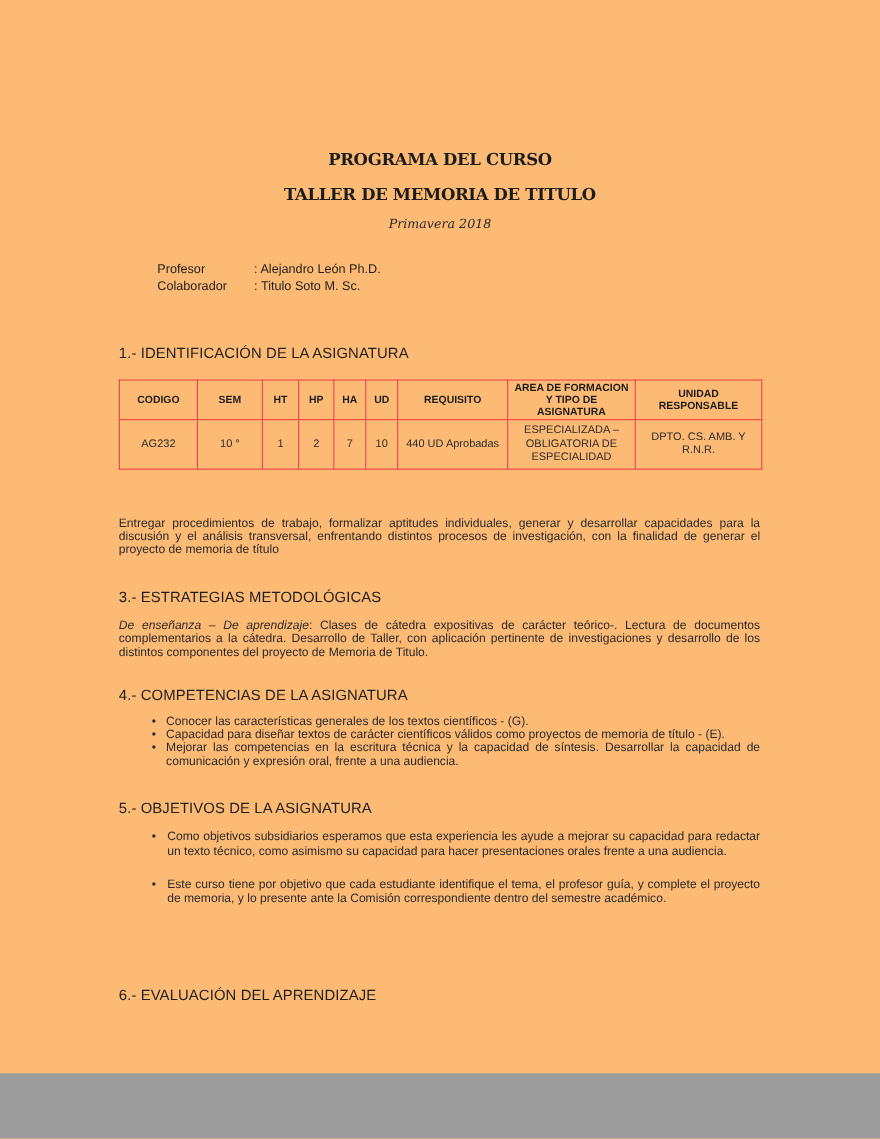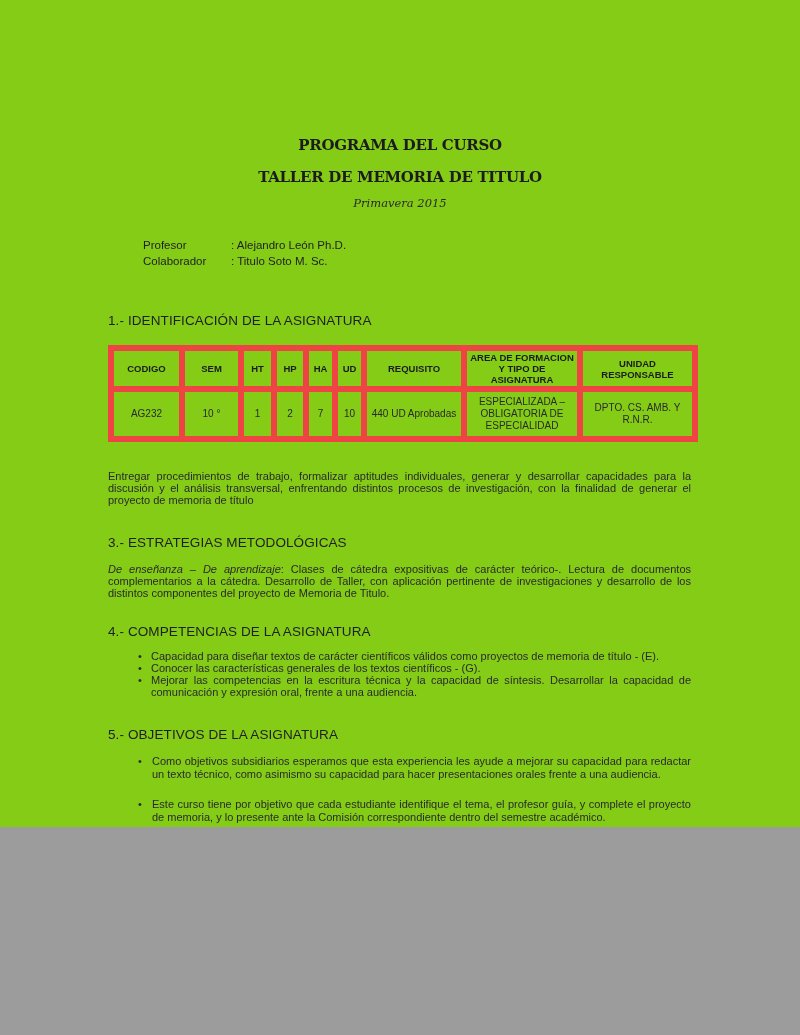--- a/index.html
+++ b/index.html
@@ -1,19 +1,19 @@
 <!DOCTYPE html>
 <html><head>
 <meta charset="utf-8">
 <style>
   html,body{margin:0;padding:0;background:#9c9c9c;}
   .page{
     position:relative;
-    width:800px;height:827px;
-    background:#84cc16;
+    width:800px;height:976px;
+    background:#fdba74;
     font-family:"Liberation Sans", sans-serif;
     color:#222222;
     overflow:hidden;
     margin:0 auto;
   }
   .abs{position:absolute;}
   .doc-title{
     left:0;width:800px;text-align:center;
     font-family:"DejaVu Serif", serif;
     font-weight:bold;
@@ -53,21 +53,21 @@
   .p2{top:470px;}
   .p3{top:563px;}
   .lead-italic{font-style:italic;}
   table.info{
     position:absolute;top:345px;left:108px;
     border-collapse:collapse;
     table-layout:fixed;
     width:584px;
   }
   table.info th, table.info td{
-    border:6px solid #ef4444;
+    border:1px solid #ef4444;
     text-align:center;vertical-align:middle;
     padding:1px 2px;
     overflow:hidden;
   }
   table.info th{
     font-size:9.5px;font-weight:bold;color:#1c1c1c;
     height:26px;line-height:11px;
   }
   table.info td{
     font-size:10px;color:#2a2a2a;
@@ -92,21 +92,21 @@
     position:absolute;left:0;top:0;
   }
 </style>
 </head>
 <body>
 
 <div class="page">
 
   <div class="abs doc-title title1">PROGRAMA DEL CURSO</div>
   <div class="abs doc-title title2">TALLER DE MEMORIA DE TITULO</div>
-  <div class="abs subtitle">Primavera 2015</div>
+  <div class="abs subtitle">Primavera 2018</div>
 
   <div class="abs staff">
     <div class="staff-row">
       <span class="staff-label">Profesor</span>
       <span>: Alejandro León Ph.D.</span>
     </div>
     <div class="staff-row">
       <span class="staff-label">Colaborador</span>
       <span>: Titulo Soto M. Sc.</span>
     </div>
@@ -154,22 +154,22 @@
     </tbody>
   </table>
 
   <div class="abs para p2">Entregar procedimientos de trabajo, formalizar aptitudes individuales,  generar y desarrollar capacidades para la discusión y el análisis transversal, enfrentando distintos procesos de investigación, con la finalidad de generar el proyecto de memoria de título</div>
 
   <div class="abs heading h3">3.- ESTRATEGIAS METODOLÓGICAS</div>
   <div class="abs para p3"><span class="lead-italic">De enseñanza – De aprendizaje</span><span>: Clases de cátedra expositivas de carácter teórico-. Lectura de documentos complementarios a la cátedra. Desarrollo de Taller, con aplicación pertinente de investigaciones y desarrollo de los distintos componentes del proyecto de Memoria de Titulo.</span></div>
 
   <div class="abs heading h4">4.- COMPETENCIAS DE LA ASIGNATURA</div>
   <ul class="abs bullets ul4">
+    <li>Conocer las características generales de los textos científicos - (G).</li>
     <li>Capacidad para diseñar textos de carácter científicos válidos como proyectos de memoria de título - (E).</li>
-    <li>Conocer las características generales de los textos científicos - (G).</li>
     <li>Mejorar las competencias en la escritura técnica y la capacidad de síntesis. Desarrollar la capacidad de comunicación y expresión oral, frente a una audiencia.</li>
   </ul>
 
   <div class="abs heading h5">5.- OBJETIVOS DE LA ASIGNATURA</div>
   <ul class="abs bullets ul5">
     <li>Como objetivos subsidiarios esperamos que esta experiencia les ayude a mejorar su capacidad para redactar un texto técnico, como asimismo su capacidad para hacer presentaciones orales frente a una audiencia.</li>
     <li>Este curso tiene por objetivo que cada estudiante identifique el tema, el profesor guía, y complete el proyecto de memoria, y lo presente ante la Comisión correspondiente dentro del semestre académico.</li>
   </ul>
 
   <div class="abs heading h6">6.- EVALUACIÓN DEL APRENDIZAJE</div>

